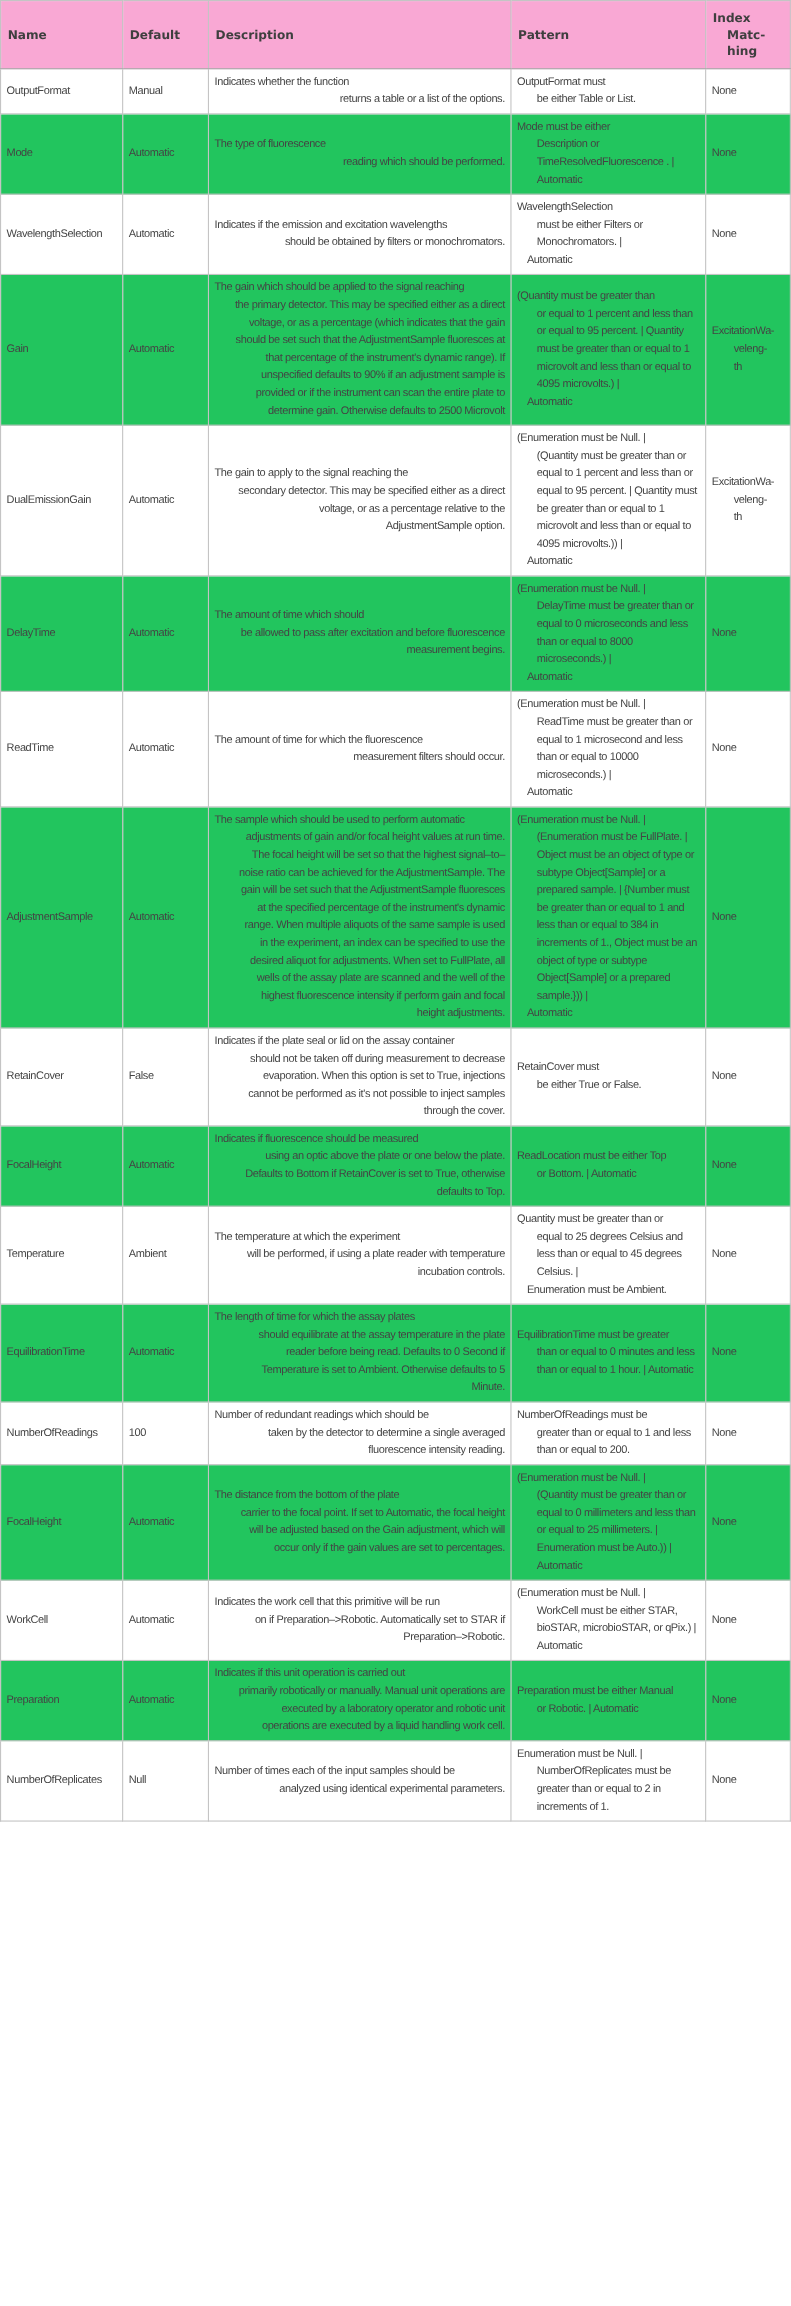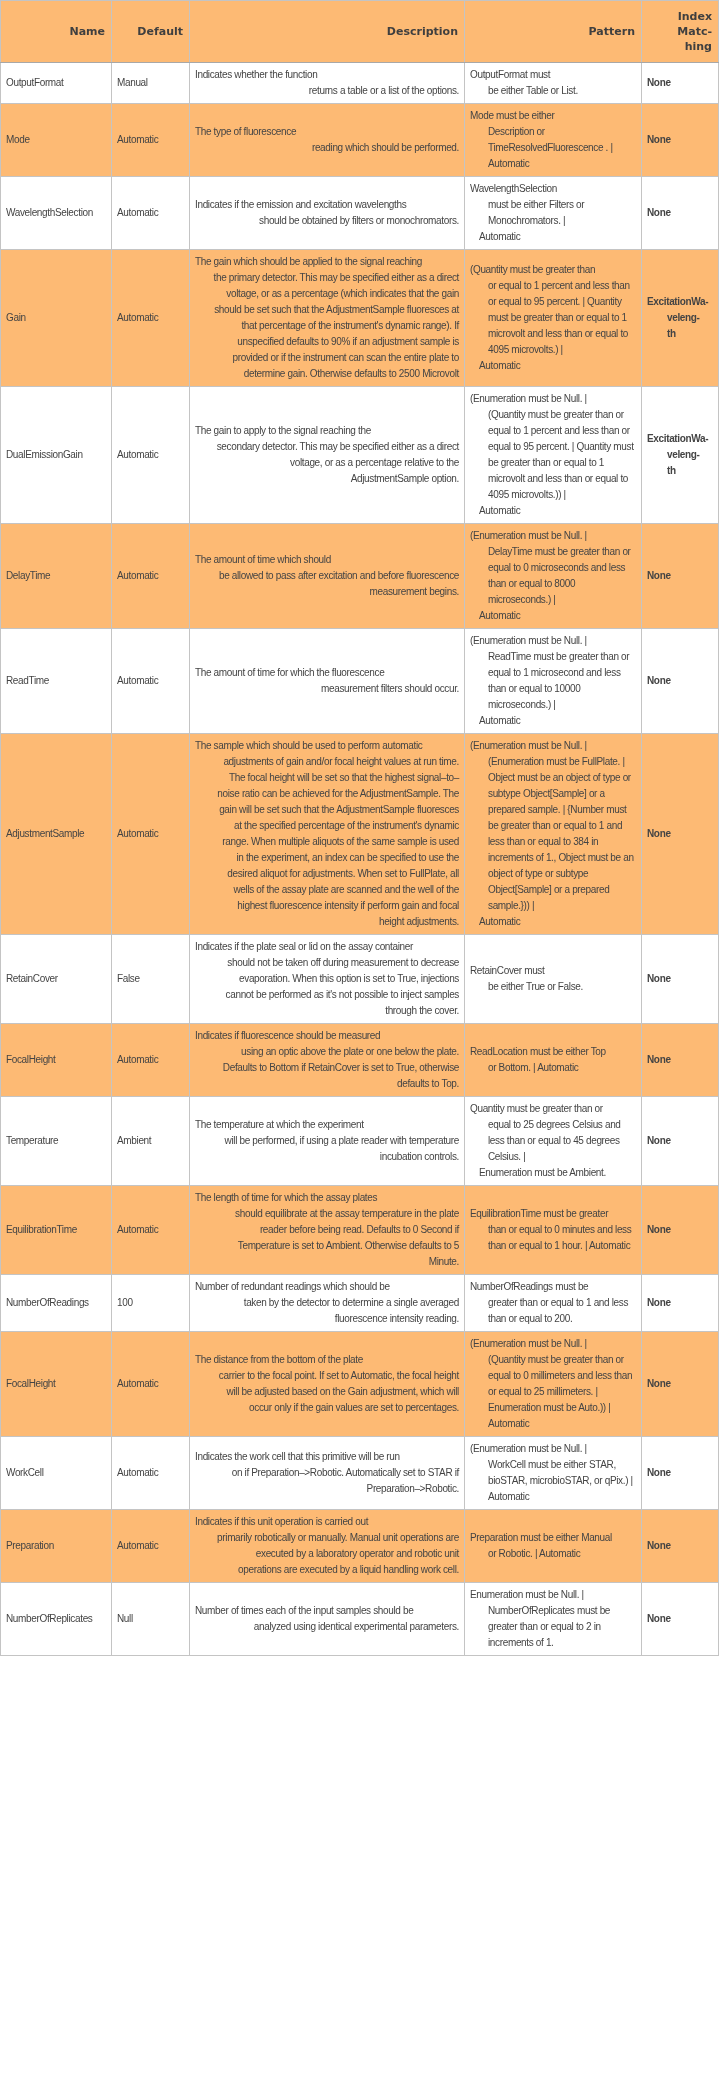--- a/index.html
+++ b/index.html
@@ -11,58 +11,58 @@
       border: 1px solid #8f8f8f;
       font-family: "Liberation Sans", sans-serif;
       color: #444444;
     }
     col.c-name { width: 111px; }
     col.c-def { width: 78px; }
     col.c-desc { width: 275px; }
     col.c-pat { width: 177px; }
     col.c-idx { width: 77px; }
     thead th {
-      background: #fdba74;
+      background: #f9a8d4;
       font-family: "DejaVu Sans", sans-serif;
       font-weight: bold;
       font-size: 11px;
       color: #3f3f3f;
-      text-align: right;
+      text-align: left;
       vertical-align: middle;
       padding: 6px 6px;
       height: 49px;
       border: 1px solid #c4c4c4;
       border-bottom: 1px solid #a8a8a8;
     }
     th.idx-head { line-height: 15px; padding-top: 3px; padding-bottom: 3px; }
     th.idx-head .l2, th.idx-head .l3 { display: block; padding-left: 13px; }
     tbody td {
       font-size: 10px;
       line-height: 16px;
       letter-spacing: -0.35px;
       vertical-align: middle;
       padding: 4px 5px 4px 5px;
       border: 1px solid #c4c4c4;
       overflow-wrap: break-word;
       word-break: normal;
     }
-    tbody tr.shade td { background: #fdba74; }
+    tbody tr.shade td { background: #22c55e; }
     tbody tr.plain td { background: #ffffff; }
     td.desc .first, td.pat .first { display: block; }
     td.desc .rest {
       display: block;
       padding-left: 18px;
       text-align: right;
     }
     td.pat .rest {
       display: block;
       padding-left: 18px;
     }
     td.pat .tail { display: block; padding-left: 9px; }
-    td.idx { padding-right: 0; font-weight: bold; }
+    td.idx { padding-right: 0; }
     td.idx .w1 { display: block; }
     td.idx .w2, td.idx .w3 { display: block; padding-left: 20px; }
   </style>
 </head>
 <body>
 
 <table class="opts">
   <colgroup>
     <col class="c-name">
       <col class="c-def">

